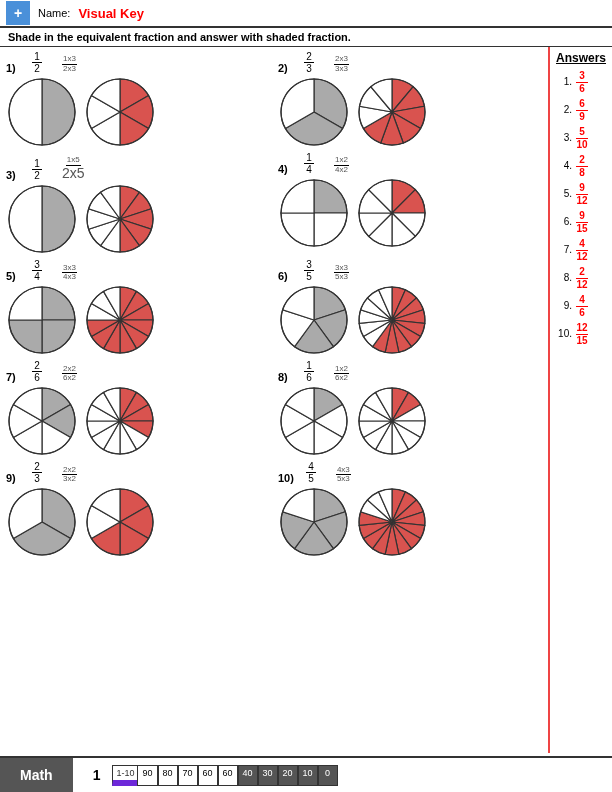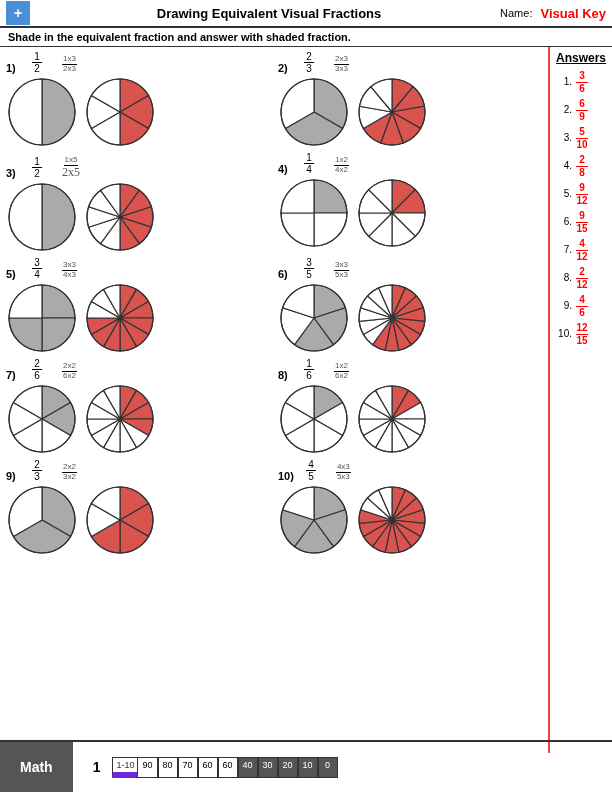--- a/index.html
+++ b/index.html
@@ -166,21 +166,21 @@
     }
 
     
     svg.circle-pie {
       width: 72px;
       height: 72px;
     }
 
     
     .footer {
-      height: 52px;
+      height: 36px;
       border-top: 2px solid #333;
       display: flex;
       align-items: center;
       position: absolute;
       bottom: 0;
       left: 0;
       right: 0;
     }
     .footer-math-box {
       background: #555;
@@ -229,21 +229,20 @@
       border-left: 1px solid #333;
     }
   </style>
 </head>
 <body>
 
 <div class="header">
   <div class="header-logo">
     <span>+</span>
   </div>
-  <div class="header-title">Drawing Equivalent Visual Fractions</div>
   <span class="header-name">Name:</span>
   <span class="header-answer-key">Visual Key</span>
 </div>
 
 <div class="instructions">Shade in the equivalent fraction and answer with shaded fraction.</div>
 
 <div class="content-area">
 
   <div class="problems-area">
     <div class="problem-grid" id="problem-grid">
@@ -316,21 +315,21 @@
         <div class="problem">
     <div class="problem-header">
       <span class="problem-num">3)</span>
       <span class="fraction-label">
         <span class="fn">1</span>
         <span class="fd">2</span>
       </span>
       <span style="margin-left:8px;">
         <span class="fraction-label" style="font-size:8px;color:#555;">
           <span class="fn" style="font-size:8px;">1x5</span>
-          <span class="fd" style="font-size:12px;font-family:Liberation Serif, serif;">2x5</span>
+          <span class="fd" style="font-size:14px;">2x5</span>
         </span>
       </span>
     </div>
     <div class="circles-row">
       <svg class="circle-pie" viewBox="0 0 72 72" width="72" height="72">
     <path d="M 36 36 L 36.00 3.00 A 33 33 0 0 1 36.00 69.00 Z" fill="#aaa" stroke="#333" stroke-width="1.2"></path>
               <path d="M 36 36 L 36.00 69.00 A 33 33 0 0 1 36.00 3.00 Z" fill="white" stroke="#333" stroke-width="1.2"></path>
     <circle cx="36" cy="36" r="33" fill="none" stroke="#333" stroke-width="1.2"></circle>
   </svg>
       <svg class="circle-pie" viewBox="0 0 72 72" width="72" height="72">

